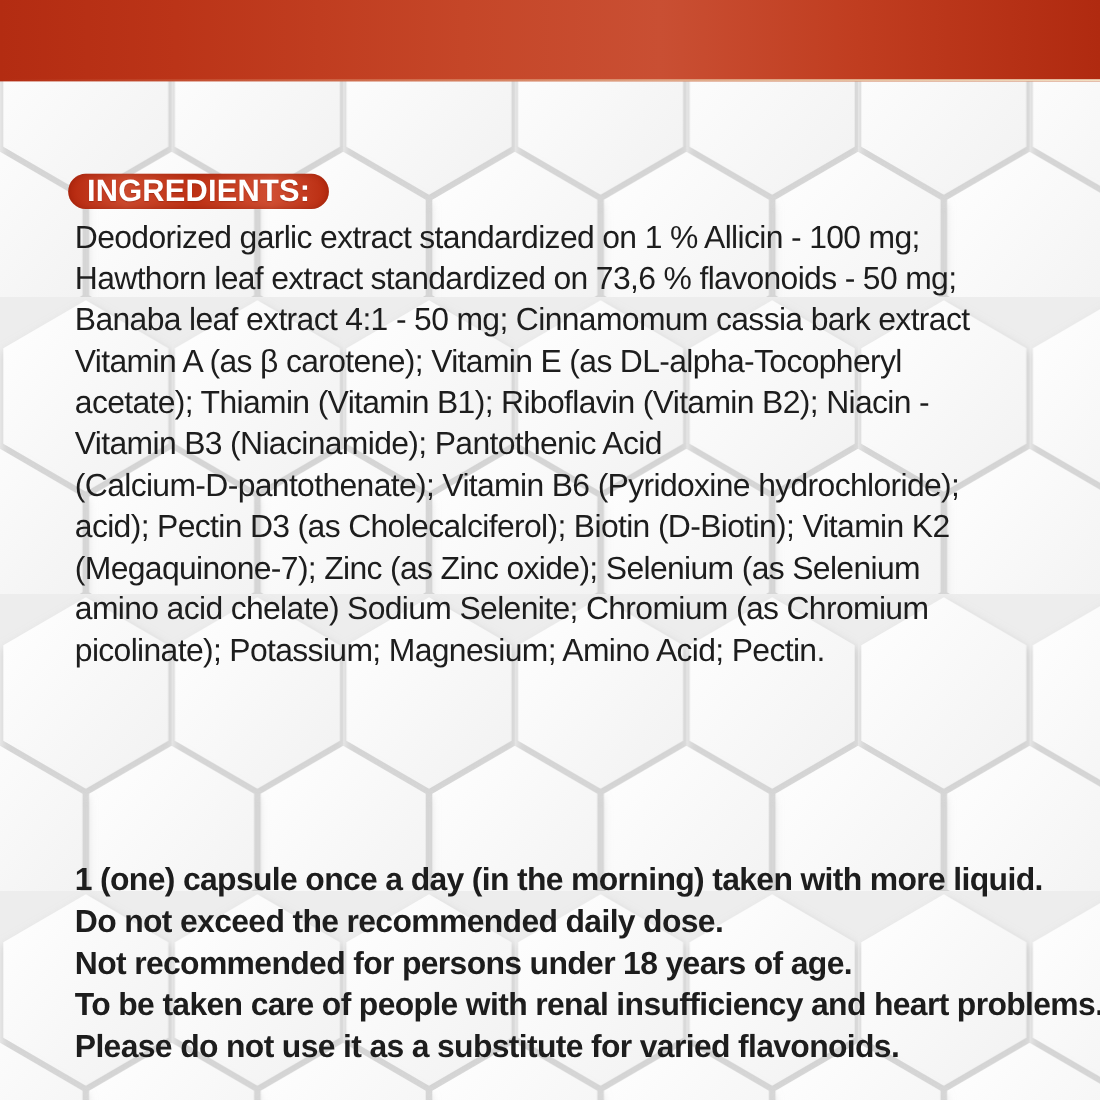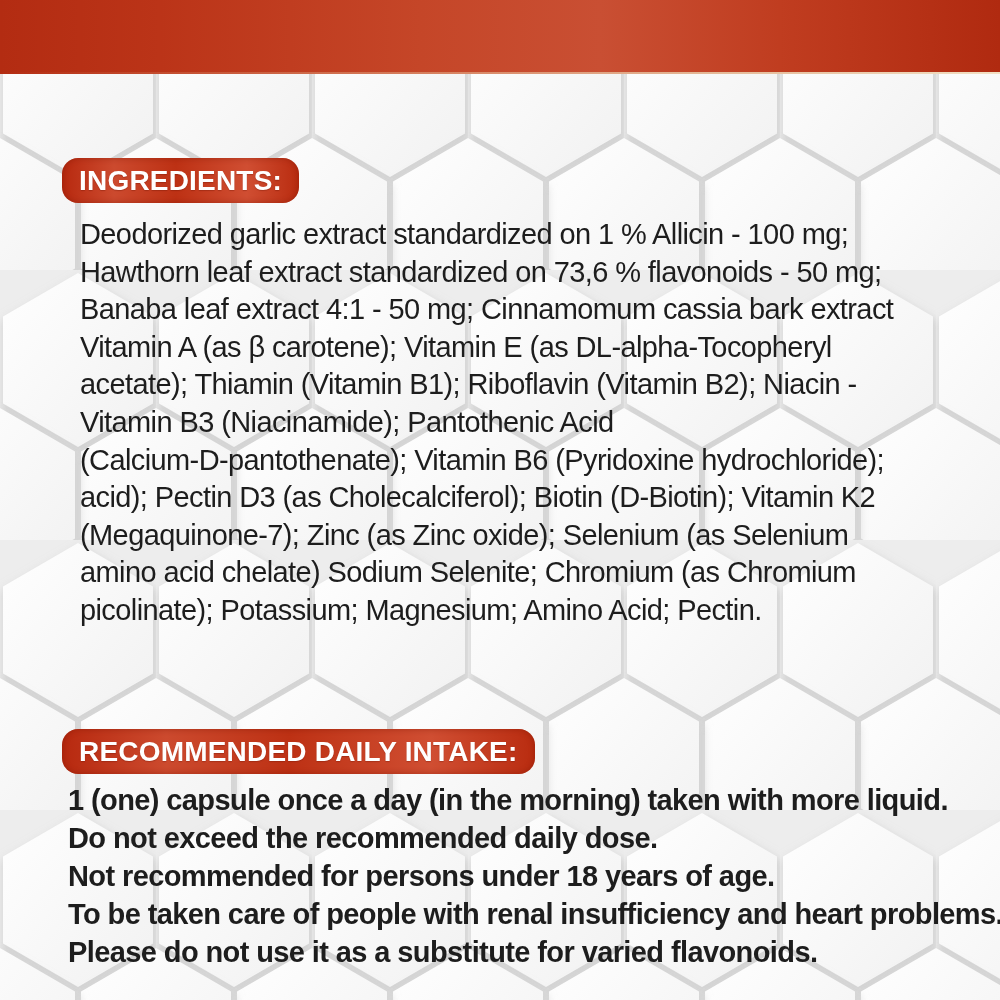--- a/index.html
+++ b/index.html
@@ -35,21 +35,21 @@
     height: 2px;
     background: linear-gradient(90deg,
       rgba(242,224,196,0) 0%,
       rgba(236,206,168,0.45) 45%,
       rgba(234,208,174,0.85) 72%,
       #f2e0c4 100%);
   }
   .badge {
     position: absolute;
     left: 62px;
-    height: 45px;
+    height: 32px;
     padding: 0 17px;
     display: inline-flex;
     align-items: center;
     border-radius: 16px;
     background:
       linear-gradient(90deg,
         #b7290f 0%, #cc4a2e 22%, #bd3114 48%,
         #d04e32 78%, #b92c10 100%);
     box-shadow: inset 0 0 6px rgba(120,20,5,0.45);
   }
@@ -67,21 +67,21 @@
   .text-block {
     position: absolute;
     left: 68px;
     color: #1d1d1d;
   }
   .text-block .line {
     font-size: 29px;
     letter-spacing: -0.6px;
     white-space: nowrap;
   }
-  .ingredients-lines { top: 216px; margin-left: 12px; }
+  .ingredients-lines { top: 198px; }
   .ingredients-lines .line { line-height: 37.6px; }
   .intake-lines { top: 781px; font-weight: bold; }
   .intake-lines .line { line-height: 38px; }
 </style>
 </head>
 <body>
 
 <div class="page">
 
   <svg class="hex-bg" width="1000" height="1000" viewBox="0 0 1000 1000">
@@ -127,23 +127,20 @@
     <div class="line">Vitamin A (as β carotene); Vitamin E (as DL-alpha-Tocopheryl</div>
     <div class="line">acetate); Thiamin (Vitamin B1); Riboflavin (Vitamin B2); Niacin -</div>
     <div class="line">Vitamin B3 (Niacinamide); Pantothenic Acid</div>
     <div class="line">(Calcium-D-pantothenate); Vitamin B6 (Pyridoxine hydrochloride);</div>
     <div class="line">acid); Pectin D3 (as Cholecalciferol); Biotin (D-Biotin); Vitamin K2</div>
     <div class="line">(Megaquinone-7); Zinc (as Zinc oxide); Selenium (as Selenium</div>
     <div class="line">amino acid chelate) Sodium Selenite; Chromium (as Chromium</div>
     <div class="line">picolinate); Potassium; Magnesium; Amino Acid; Pectin.</div>
   </div>
 
-  <div class="badge badge-intake">
-    <span class="badge-text">RECOMMENDED DAILY INTAKE:</span>
-  </div>
 
   <div class="text-block intake-lines">
     <div class="line">1 (one) capsule once a day (in the morning) taken with more liquid.</div>
     <div class="line">Do not exceed the recommended daily dose.</div>
     <div class="line">Not recommended for persons under 18 years of age.</div>
     <div class="line">To be taken care of people with renal insufficiency and heart problems.</div>
     <div class="line">Please do not use it as a substitute for varied flavonoids.</div>
   </div>
 
 </div>

